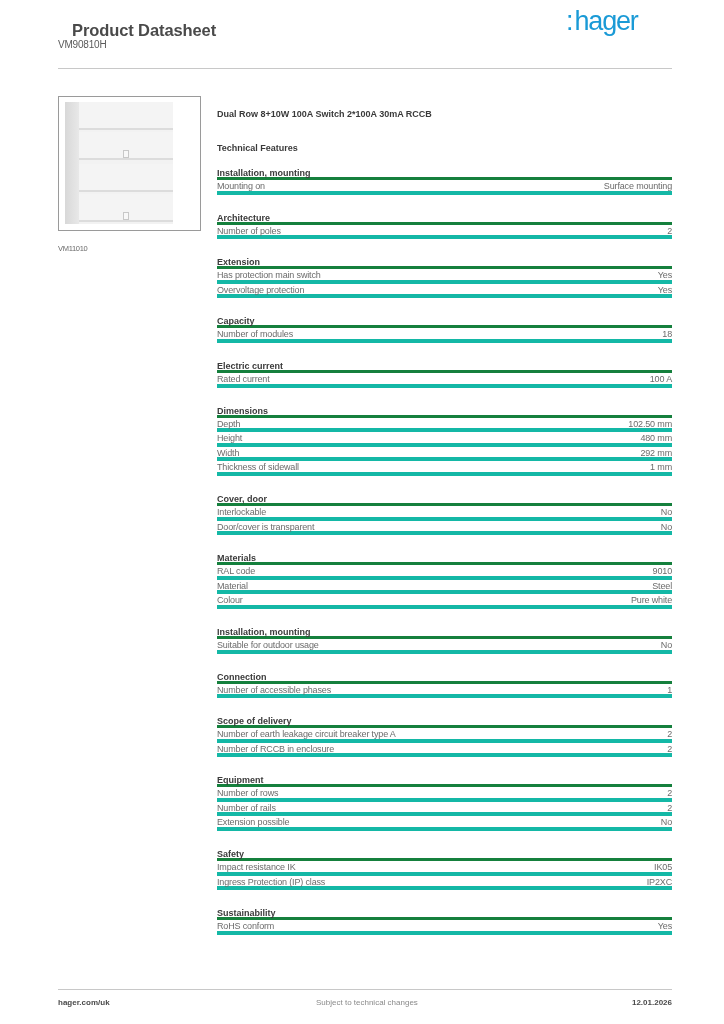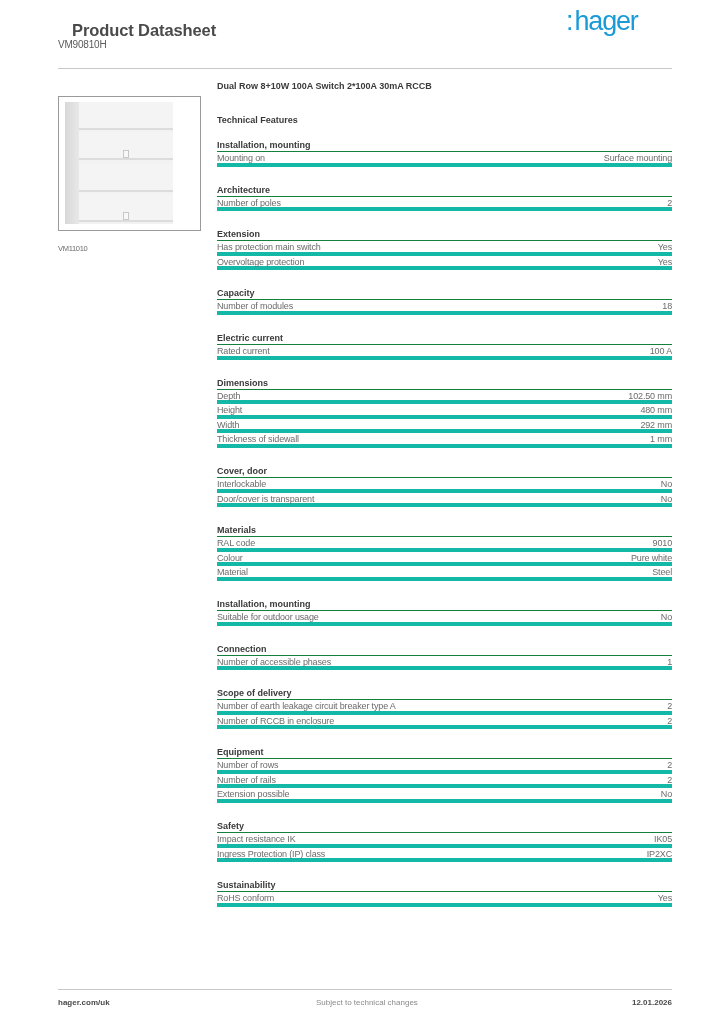--- a/index.html
+++ b/index.html
@@ -13,26 +13,26 @@
     .top-rule { position: absolute; left: 58px; top: 68px; width: 614px; height: 1px; background: #c8c8c8; }
 
     .img-box { position: absolute; left: 58px; top: 96px; width: 143px; height: 135px; border: 1px solid #9a9a9a; background: #fff; }
     .enclosure { position: absolute; left: 6px; top: 5px; width: 108px; height: 122px; }
     .enc-side { position: absolute; left: 0; top: 0; width: 14px; height: 122px; background: linear-gradient(90deg,#d8d8d8,#e8e8e8); }
     .enc-front { position: absolute; left: 14px; top: 0; width: 94px; height: 122px; background: #f2f2f2; }
     .enc-panel { position: absolute; left: 0; width: 94px; height: 28px; background: #f4f4f4; border-bottom: 2px solid #dcdcdc; }
     .enc-latch { position: absolute; width: 6px; height: 8px; border: 1px solid #c8c8c8; background: #f8f8f8; left: 44px; }
     .img-caption { position: absolute; left: 58px; top: 244px; font-size: 7.5px; color: #6a6a6a; letter-spacing: -0.3px; }
 
-    .spec { position: absolute; left: 217px; top: 80px; width: 455px; }
+    .spec { position: absolute; left: 217px; top: 108px; width: 455px; }
     .product-desc { font-size: 9px; font-weight: bold; color: #3a3a3a; height: 13px; line-height: 13px; margin-top: 0; }
     .tech-title { font-size: 9px; font-weight: bold; color: #3a3a3a; height: 13px; line-height: 13px; margin-top: 21px; }
     .group { margin-top: 17px; }
     .group:first-of-type { margin-top: 12px; }
-    .group-head { font-size: 9px; font-weight: bold; color: #3a3a3a; height: 13px; line-height: 13px; border-bottom: 1px solid #15803d; }
+    .group-head { font-size: 9px; font-weight: bold; color: #3a3a3a; height: 13px; line-height: 13px; border-bottom: 3px solid #15803d; }
     .row { display: flex; justify-content: space-between; font-size: 9px; color: #6b6b6b; height: 14.6px; line-height: 13.6px; border-bottom: 4px solid #14b8a6; letter-spacing: -0.15px; }
     .row .val { }
 
     .bottom-rule { position: absolute; left: 58px; top: 989px; width: 614px; height: 1px; background: #c8c8c8; }
     .footer-left { position: absolute; left: 58px; top: 998px; font-size: 8px; font-weight: bold; color: #4a4a4a; }
     .footer-mid { position: absolute; left: 316px; top: 998px; font-size: 8px; color: #8a8a8a; text-align: right; }
     .footer-right { position: absolute; right: 52px; top: 998px; font-size: 8px; font-weight: bold; color: #4a4a4a; }
   </style>
 </head>
 <body>
@@ -130,26 +130,26 @@
           <span class="val">No</span>
         </div>
       </div>
       <div class="group">
         <div class="group-head">Materials</div>
         <div class="row">
           <span>RAL code</span>
           <span class="val">9010</span>
         </div>
         <div class="row">
+          <span>Material</span>
+          <span class="val">Steel</span>
+        </div>
+        <div class="row">
           <span>Colour</span>
           <span class="val">Pure white</span>
-        </div>
-        <div class="row">
-          <span>Material</span>
-          <span class="val">Steel</span>
         </div>
       </div>
       <div class="group">
         <div class="group-head">Installation, mounting</div>
         <div class="row">
           <span>Suitable for outdoor usage</span>
           <span class="val">No</span>
         </div>
       </div>
       <div class="group">

